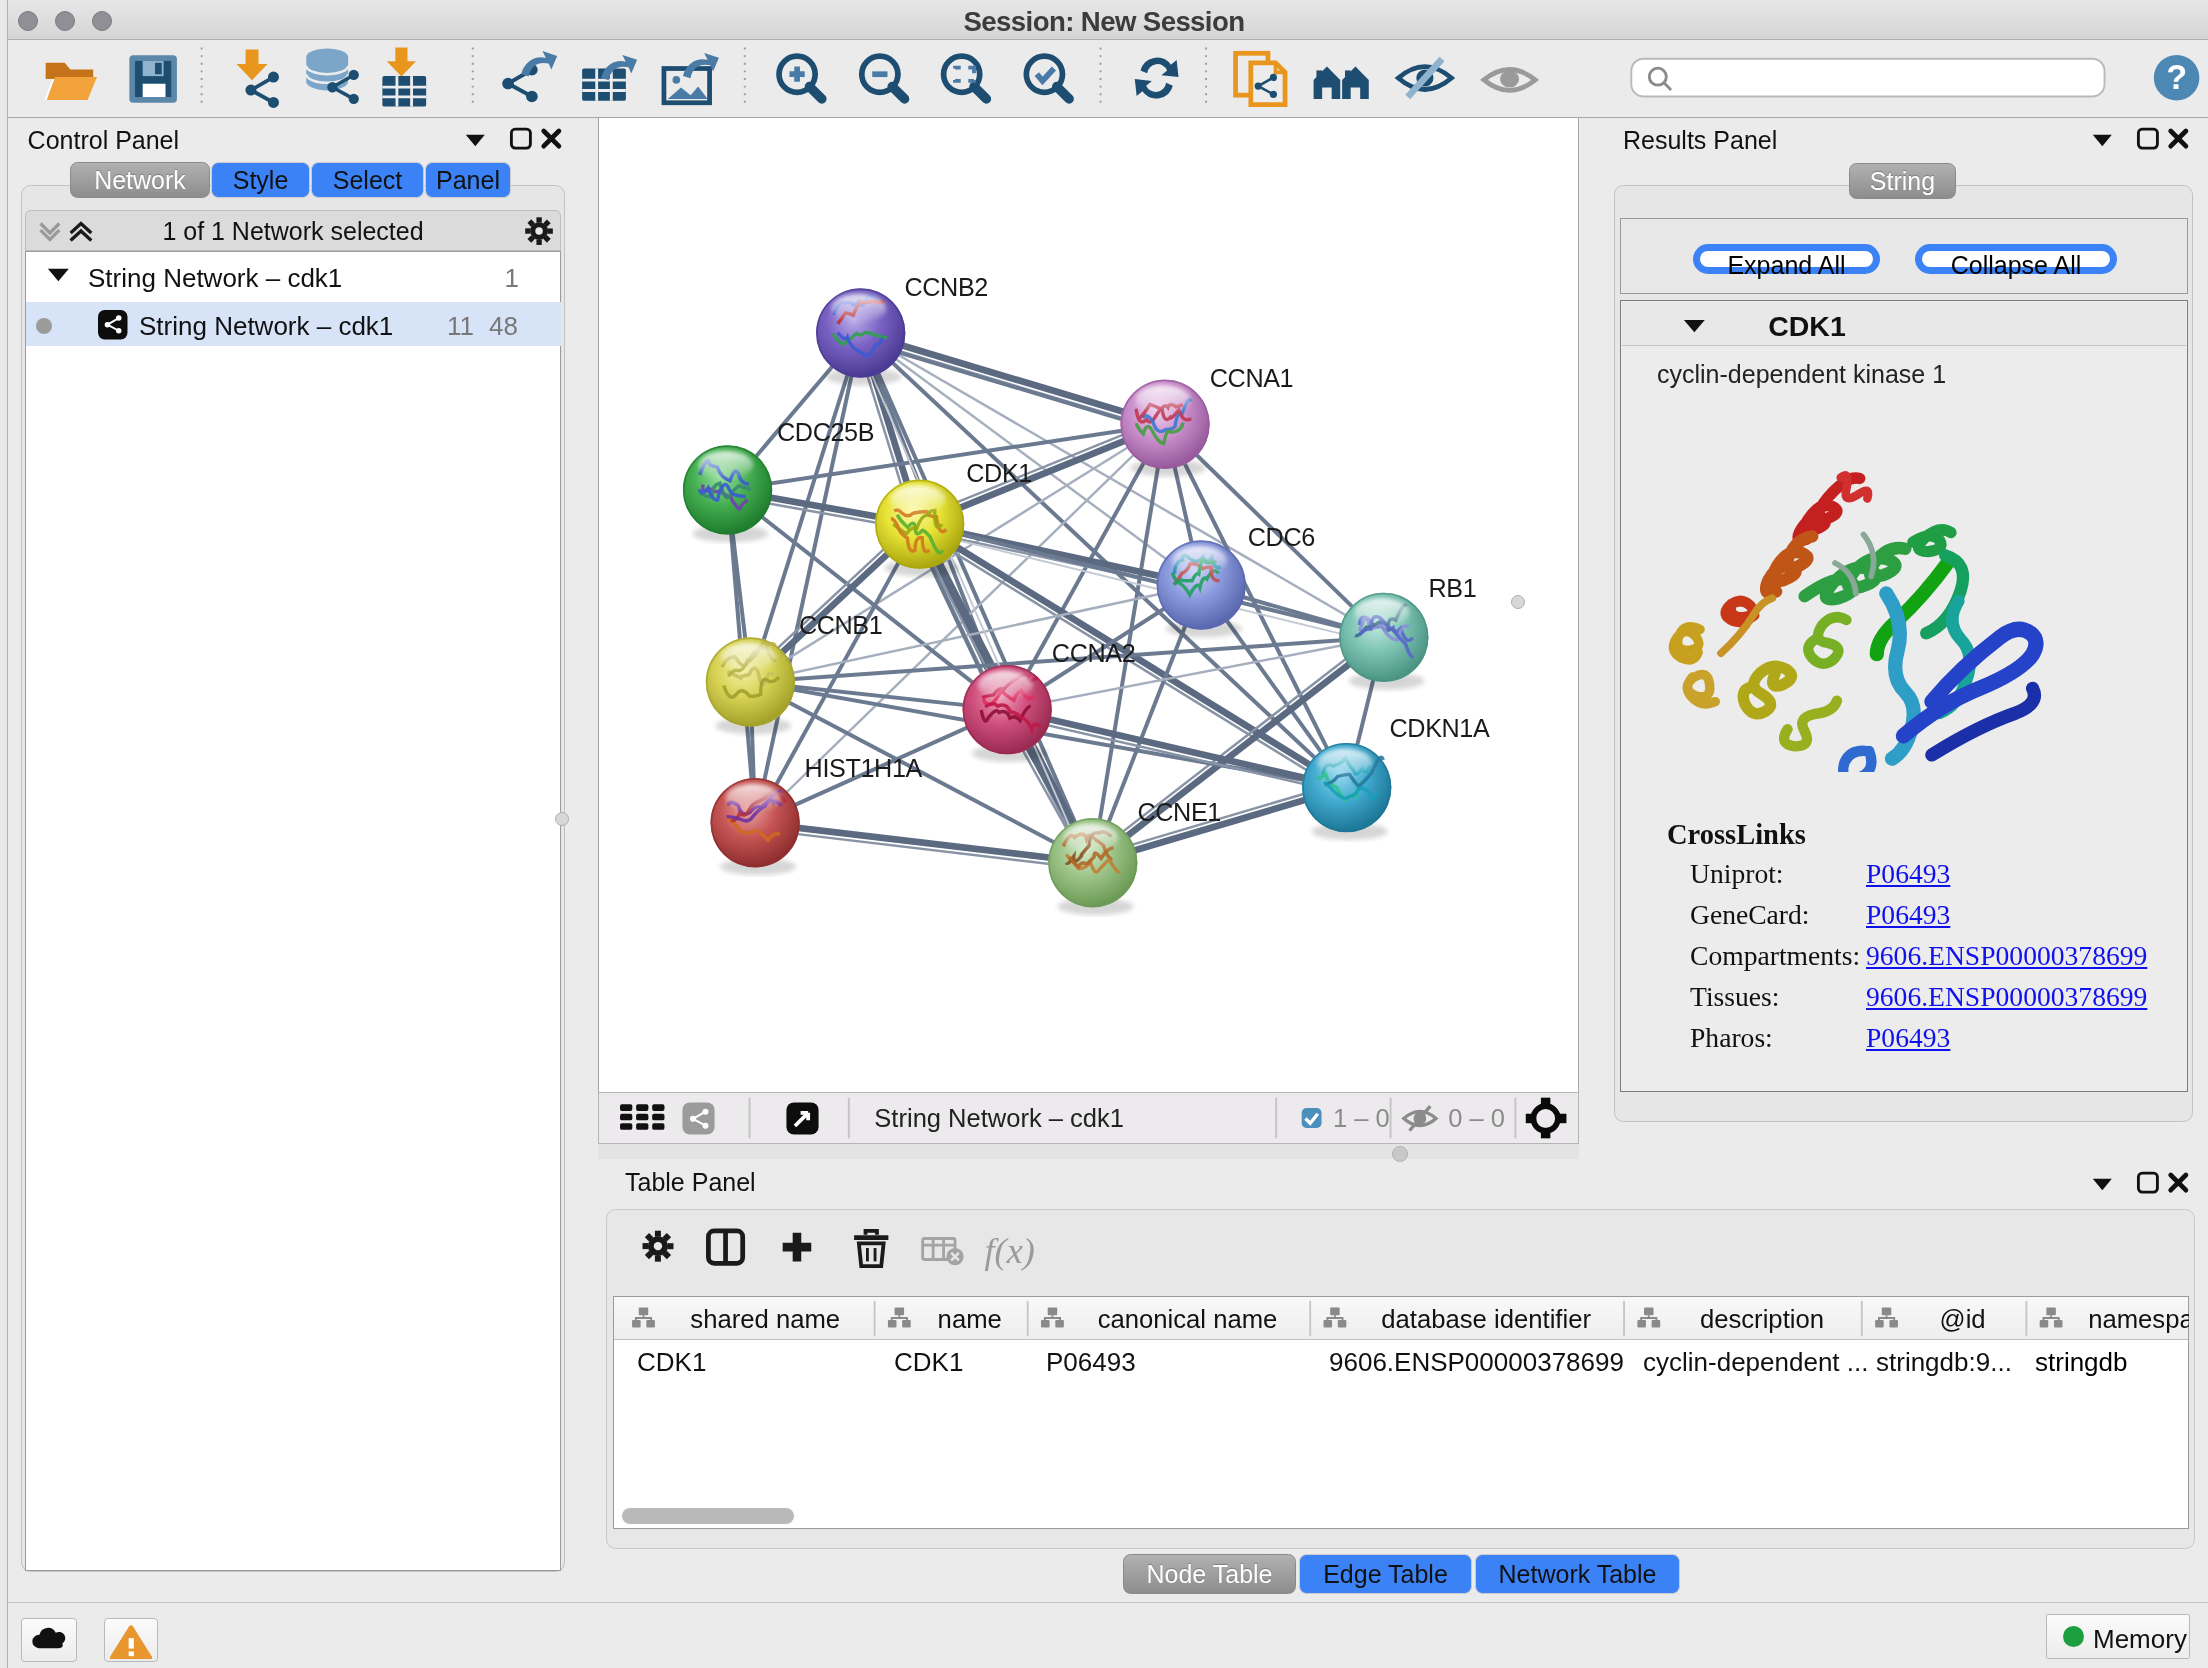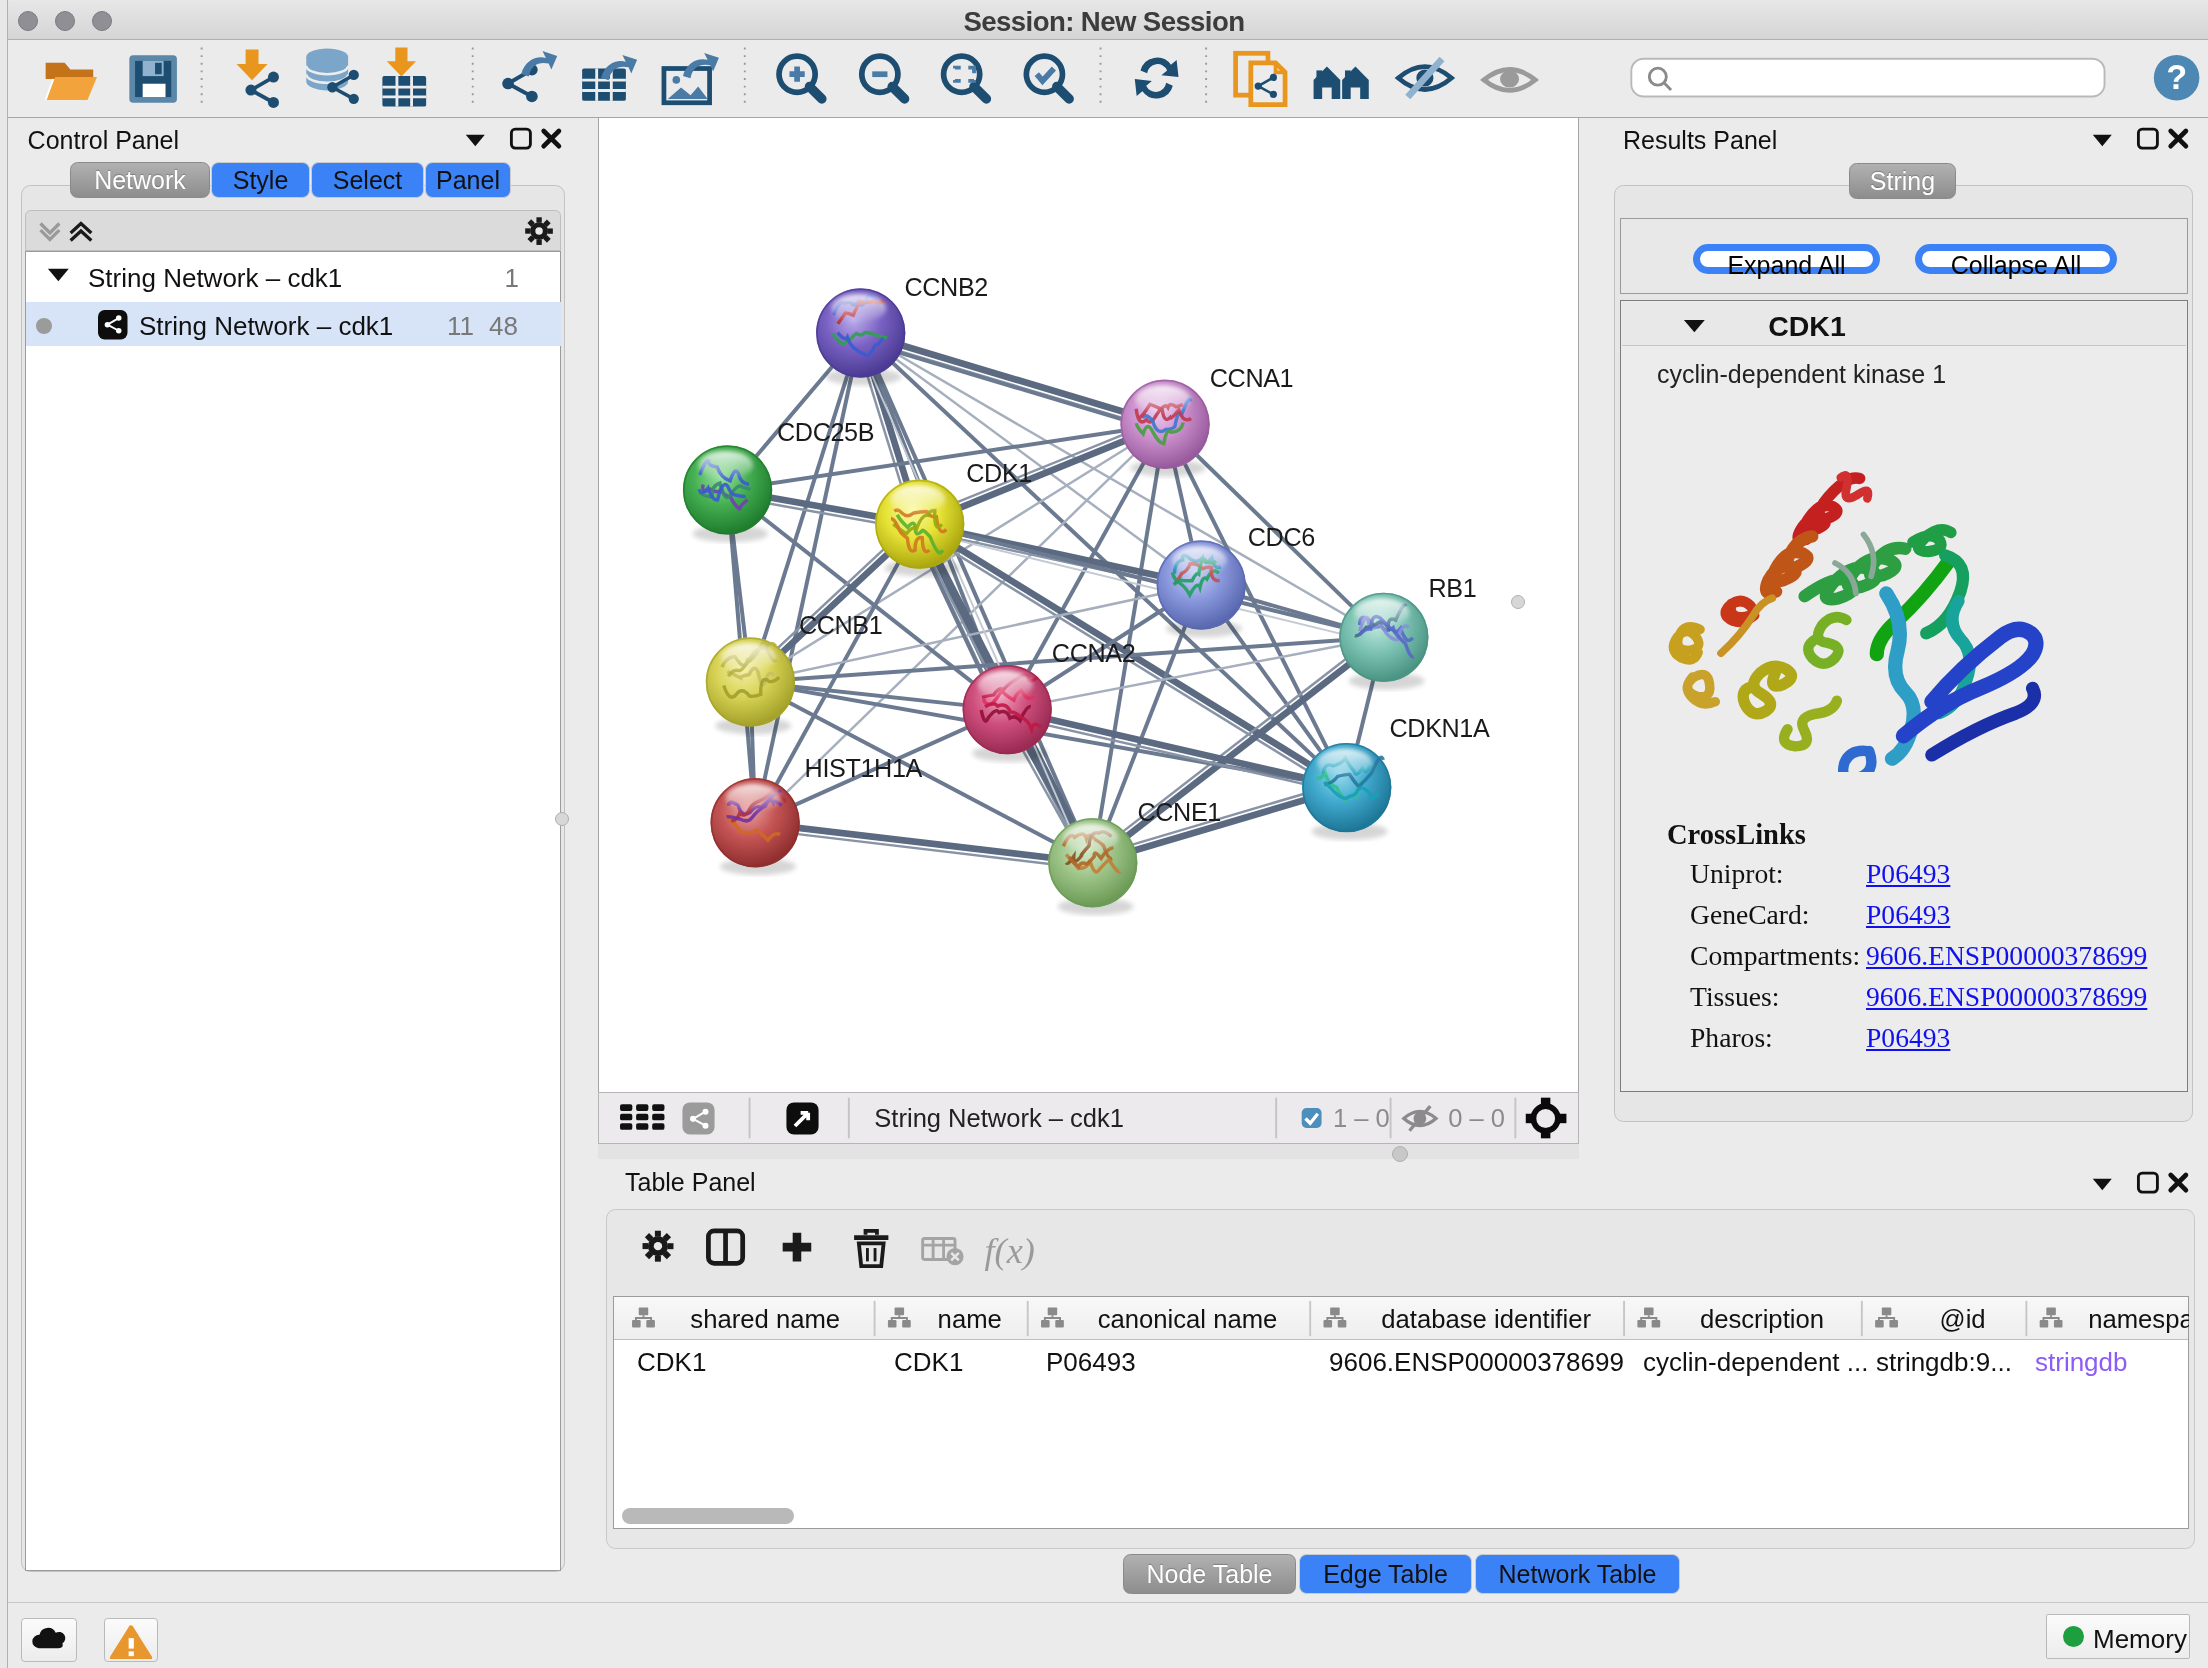--- a/index.html
+++ b/index.html
@@ -157,20 +157,21 @@
 <svg class="abs" style="left:30px;top:216px" width="533" height="32" viewBox="0 0 560 34">
  <g fill="none" stroke="#9a9a9a" stroke-width="3.5">
         <path d="M8,8 l10,10 l10,-10"></path>
         <path d="M8,15 l10,10 l10,-10"></path>
       </g>
  <g fill="none" stroke="#1a1a1a" stroke-width="3.5">
         <path d="M40,18 l11,-10 l11,10"></path>
         <path d="M40,26 l11,-10 l11,10"></path>
       </g>
 </svg>
+<div class="abs" style="left:25px;top:210px;width:536px;height:41px;text-align:center;font-size:25px;color:#111;line-height:42px">1 of 1 Network selected</div>
 <svg class="abs" style="left:525px;top:217px" width="30" height="30" viewBox="0 0 32 32">
       <rect x="24" y="12.2" width="5.7" height="5.7" fill="#1a1a1a" transform="rotate(0 26.9 15)"></rect>
       <rect x="20.5" y="20.5" width="5.7" height="5.7" fill="#1a1a1a" transform="rotate(45 23.4 23.4)"></rect>
       <rect x="12.2" y="24" width="5.7" height="5.7" fill="#1a1a1a" transform="rotate(90 15 26.9)"></rect>
       <rect x="3.8" y="20.5" width="5.7" height="5.7" fill="#1a1a1a" transform="rotate(135 6.6 23.4)"></rect>
       <rect x="0.3" y="12.2" width="5.7" height="5.7" fill="#1a1a1a" transform="rotate(180 3.1 15)"></rect>
       <rect x="3.8" y="3.8" width="5.7" height="5.7" fill="#1a1a1a" transform="rotate(225 6.6 6.6)"></rect>
       <rect x="12.1" y="0.3" width="5.7" height="5.7" fill="#1a1a1a" transform="rotate(270 15 3.1)"></rect>
       <rect x="20.5" y="3.8" width="5.7" height="5.7" fill="#1a1a1a" transform="rotate(315 23.4 6.6)"></rect>
       <circle cx="15" cy="15" r="9.5" fill="#1a1a1a"></circle>
@@ -640,21 +641,21 @@
       <text x="1418" y="33" font-size="27" fill="#111" text-anchor="middle">@id</text>
 <text x="1550" y="33" font-size="27" fill="#111">namespace</text>
 </svg>
 <div class="abs" style="left:614px;top:1340px;width:1574px;height:42px;background:#fff"></div>
 <div class="abs" style="left:637px;top:1347px;font-size:26px;color:#111">CDK1</div>
     <div class="abs" style="left:894px;top:1347px;font-size:26px;color:#111">CDK1</div>
     <div class="abs" style="left:1046px;top:1347px;font-size:26px;color:#111">P06493</div>
     <div class="abs" style="left:1329px;top:1347px;font-size:26px;color:#111">9606.ENSP00000378699</div>
     <div class="abs" style="left:1643px;top:1347px;font-size:26px;color:#111">cyclin-dependent ...</div>
     <div class="abs" style="left:1876px;top:1347px;font-size:26px;color:#111">stringdb:9...</div>
-    <div class="abs" style="left:2035px;top:1347px;font-size:26px;color:#8b5cf6">stringdb</div>
+    <div class="abs" style="left:2035px;top:1347px;font-size:26px;color:#000000">stringdb</div>
 <div class="abs" style="left:622px;top:1508px;width:172px;height:16px;background:#b9b9b9;border-radius:8.6px"></div>
 <div class="tab sel" style="left:1123px;top:1554px;width:173px;height:40px;line-height:38px">Node Table</div>
 <div class="tab" style="left:1299px;top:1554px;width:173px;height:40px;line-height:38px">Edge Table</div>
 <div class="tab" style="left:1475px;top:1554px;width:205px;height:40px;line-height:38px">Network Table</div>
 
 <div class="abs" style="left:0;top:1602px;width:2208px;height:1px;background:#c7c7c7"></div>
 <div class="abs" style="left:21px;top:1618px;width:56px;height:44px;background:linear-gradient(#fbfbfb,#ececec);border:1px solid #b9b9b9;border-radius:3.8px"></div>
 <svg class="abs" style="left:28.5px;top:1627px" width="42" height="27" viewBox="0 0 44 28">
  <path d="M10,22 a7,7 0 0 1 1,-14 a9,9 0 0 1 17,-2 a6.5,6.5 0 0 1 7,11 q2,5 -4,5 z" fill="#111"></path>
 </svg>

